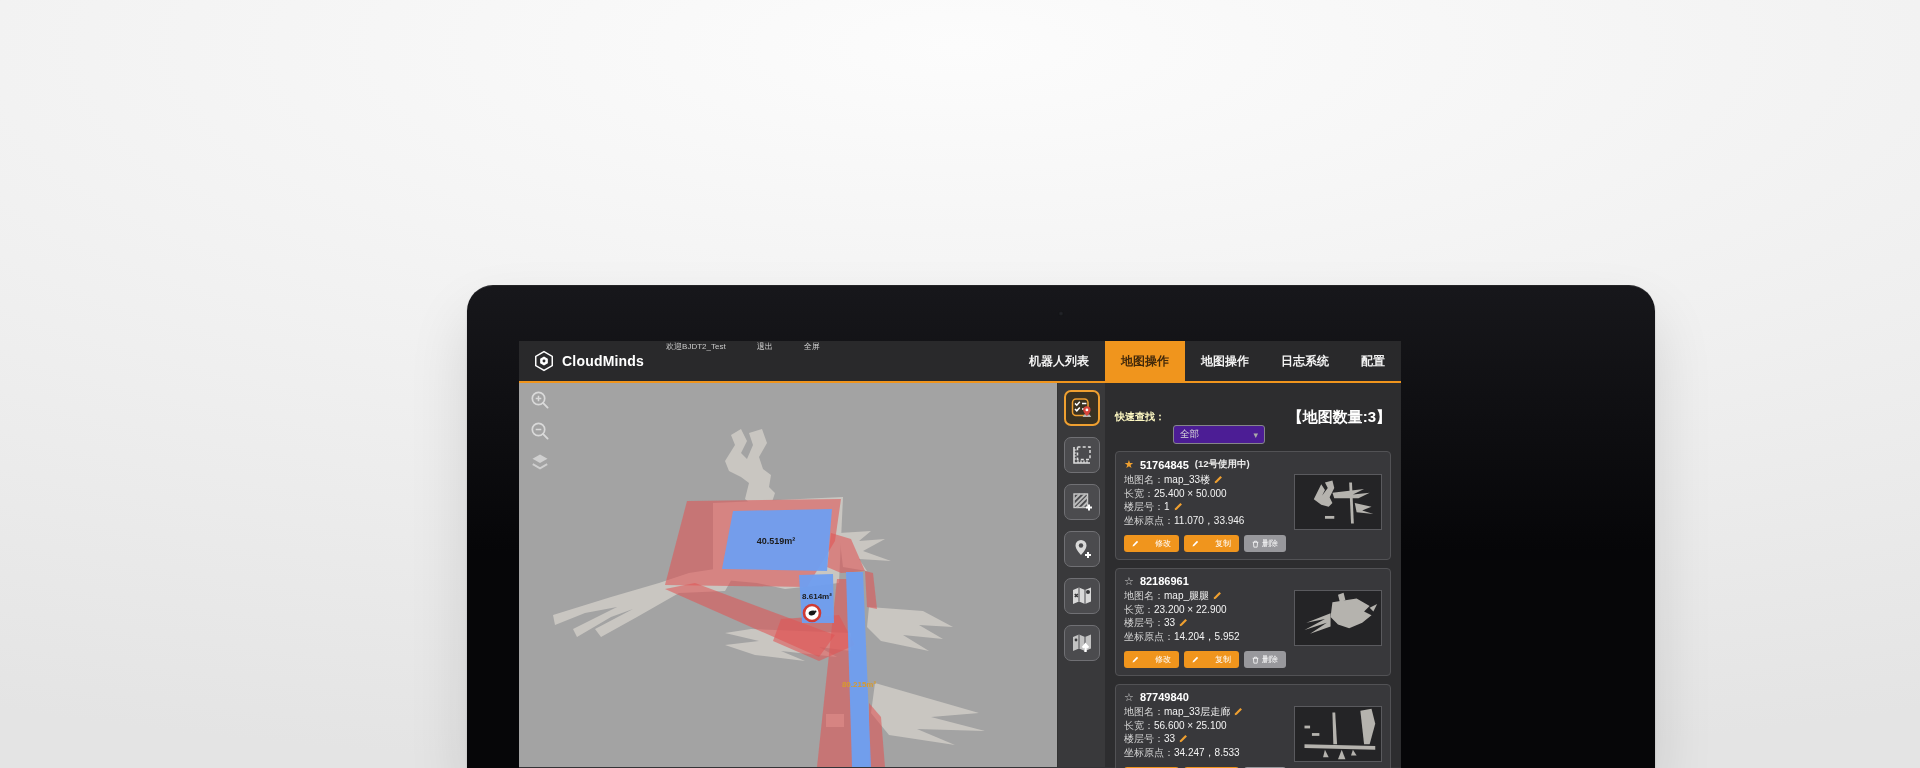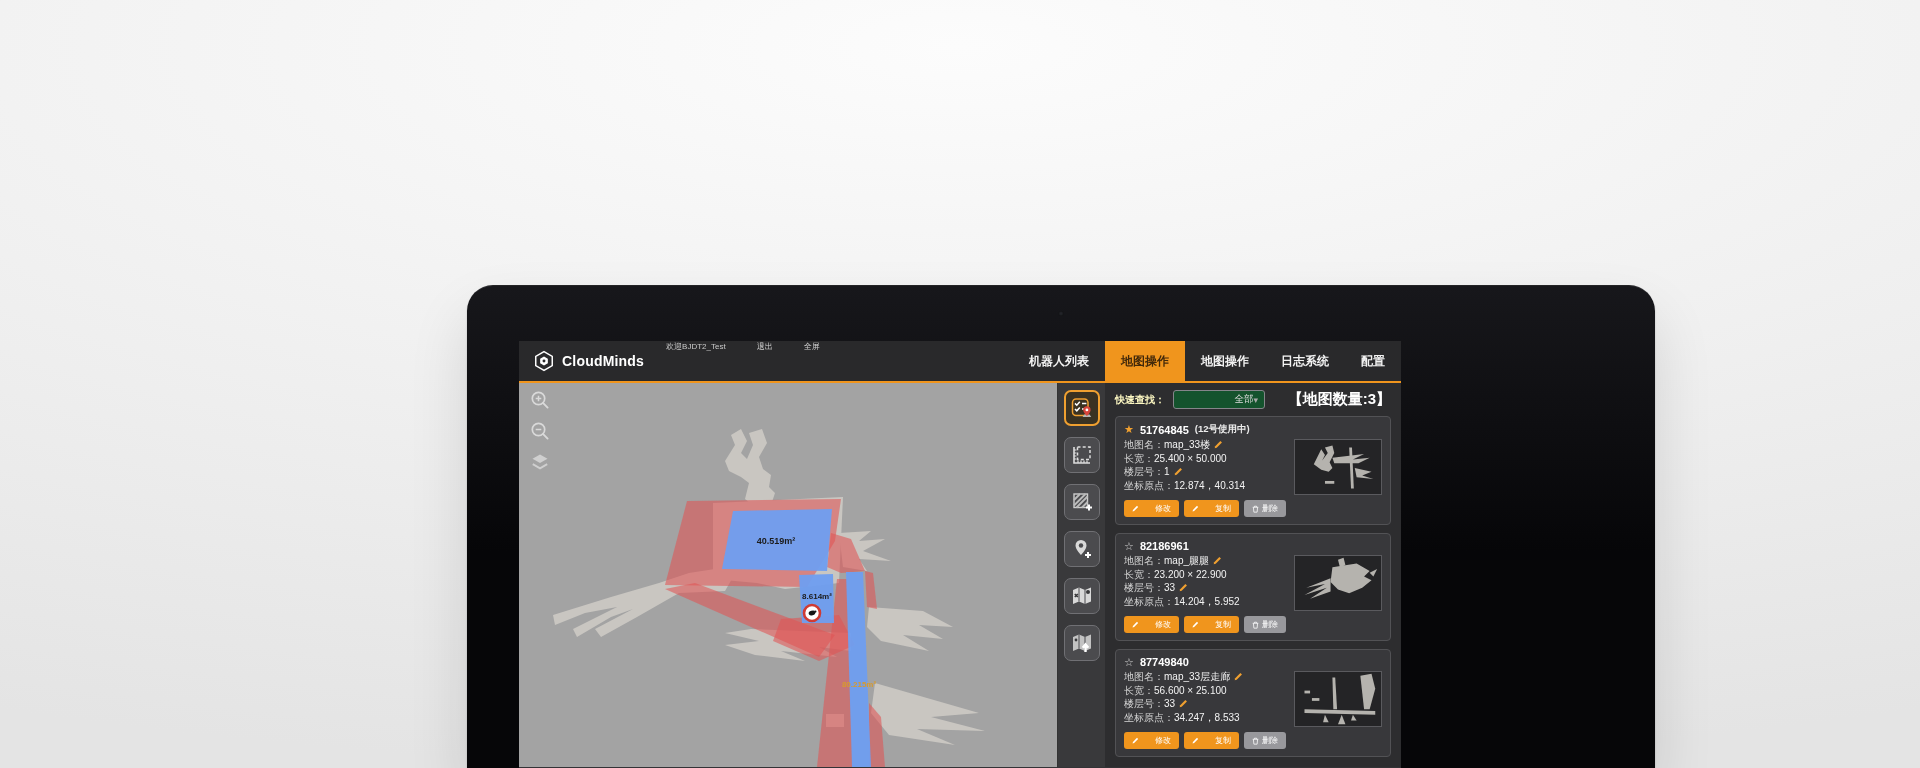--- a/index.html
+++ b/index.html
@@ -43,23 +43,23 @@
   .toolbar { width:48px; background:#39393b; display:flex; flex-direction:column;
     align-items:center; padding-top:7px; gap:11px; border-left:1px solid #333; }
   .tool-btn { width:36px; height:36px; border-radius:7px; background:#4b4b4e;
     border:1px solid #707074; display:flex; align-items:center; justify-content:center; cursor:pointer; }
   .tool-btn.active { background:#3a3222; border:2px solid #f0a030; }
 
   
   .panel { width:296px; background:#2d2d2f; padding:7px 10px; }
   .panel-top { display:flex; align-items:center; gap:8px; margin-bottom:7px; }
   .qf-label { color:#fef9c3; font-weight:bold; font-size:10px; }
-  .select { width:92px; height:19px; background:#14532d; border:1px solid #85858a;
-    border-radius:3px; display:flex; align-items:center; justify-content:flex-end;
-    padding:0 6px; color:#ddd; font-size:9.5px; cursor:pointer; }
+  .select { width:92px; height:19px; background:#4c1d95; border:1px solid #85858a;
+    border-radius:3px; display:flex; align-items:center; justify-content:space-between;
+    padding:0 6px; color:#ddd; font-size:9.5px; cursor:pointer;margin-top:35px; }
   .select .chev { color:#aaa; font-size:9px; }
   .map-count { margin-left:auto; color:#fff; font-weight:bold; font-size:15px; }
 
   .card { position:relative; background:#38383b; border:1px solid #525255;
     border-radius:4px; padding:6px 8px 7px; margin-bottom:8px; }
   .card-title { display:flex; align-items:center; gap:6px; margin-bottom:2px; }
   .card-star { font-size:11px; color:#cfcfcf; line-height:1; cursor:pointer; }
   .card-star.on { color:#f0a030; }
   .card-id { color:#fff; font-weight:bold; font-size:11px; }
   .card-suffix { color:#ececec; font-size:9.5px; font-weight:bold; }
@@ -255,21 +255,21 @@
                   <span>楼层号：</span>
                   <span class="val">1</span>
                 <span class="edit">
                     <svg width="9" height="9" viewBox="0 0 10 10">
                       <path d="M0.8 9.2 L3 8.7 L8.8 2.9 L7.1 1.2 L1.3 7 Z" fill="#f0a030"></path>
                     </svg>
                   </span>
                 </div>
               <div class="frow">
                   <span>坐标原点：</span>
-                  <span class="val">12.874，40.314</span>
+                  <span class="val">11.070，33.946</span>
                 </div>
             </div>
             <div class="thumb">
               <svg viewBox="0 0 88 58">
                 <g fill="#b5b3ae">
                   <path d="M18 26 L26 10 L30 16 L27 22 L33 14 L30 8 L38 6 L40 14 L35 24 L38 30 L34 34 L26 32 Z"></path>
                   <path d="M38 19 L72 15 L60 21 L78 19 L66 25 L40 25 Z"></path>
                   <path d="M56 8 L59 8 L61 52 L58 52 Z"></path>
                   <path d="M62 30 L80 34 L70 38 L82 42 L64 40 Z"></path>
                   <rect x="30" y="44" width="10" height="3"></rect>

